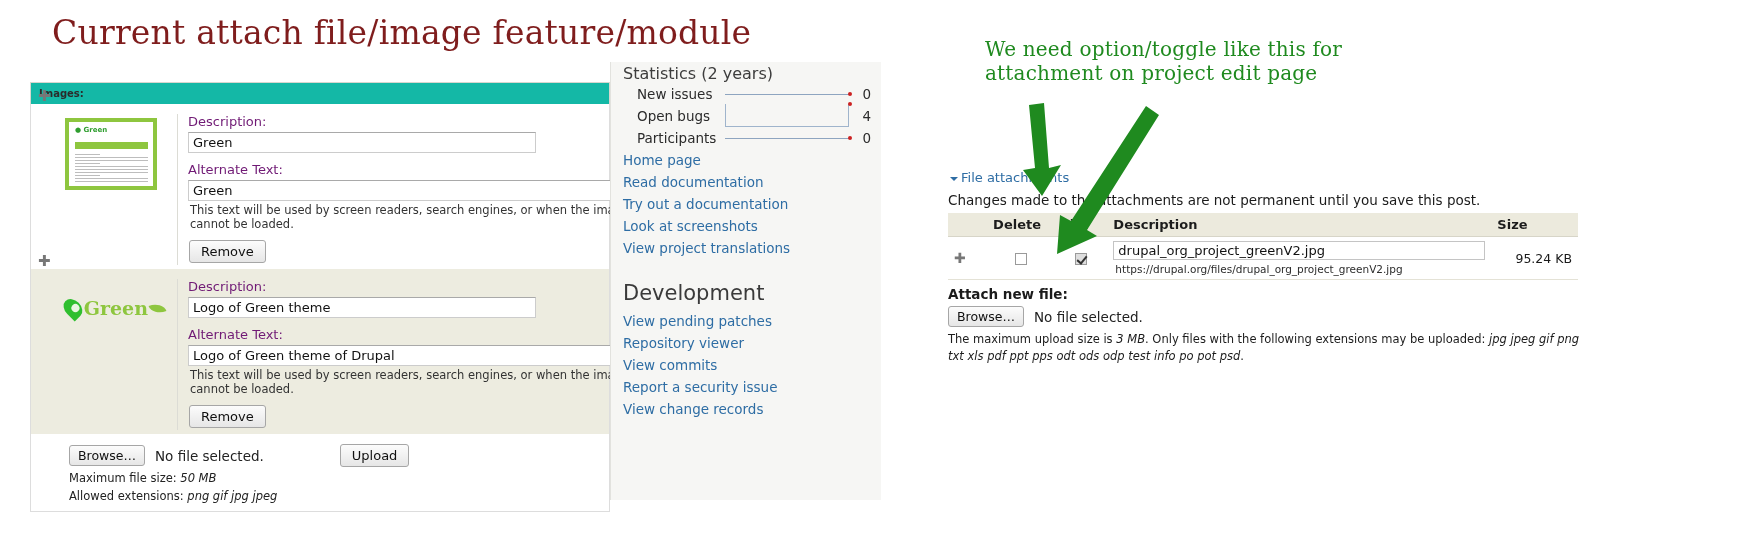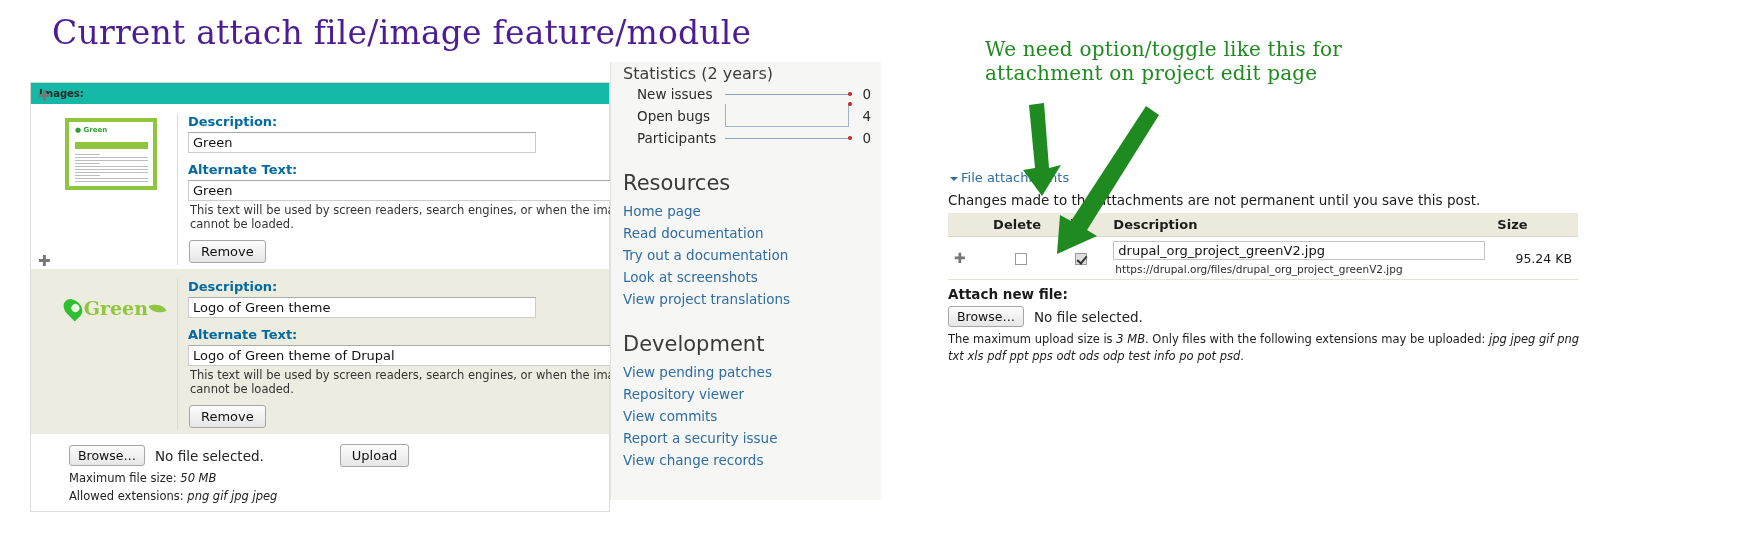--- a/index.html
+++ b/index.html
@@ -9,21 +9,21 @@
     font-family:"DejaVu Sans","Liberation Sans",sans-serif;
     font-size:13px;color:#1a1a1a;
   }
   .abs{position:absolute;}
 
   
   .anno{
     font-family:"DejaVu Serif","Liberation Serif",serif;
     font-weight:400;line-height:1.18;white-space:pre-line;
   }
-  #anno-left{left:52px;top:14px;font-size:33px;color:#4c1d95;letter-spacing:.2px;}
+  #anno-left{left:52px;top:14px;font-size:33px;color:#7f1d1d;letter-spacing:.2px;}
   #anno-right{left:985px;top:38px;font-size:20px;color:#1f8a1f;letter-spacing:.2px;}
 
   
   #left-panel{left:30px;top:82px;width:580px;background:#ffffff;}
   .images-header{
     background:#14b8a6;border:1px solid #d7d7cf;border-bottom:none;
     font-weight:bold;font-size:10px;color:#2b2b2b;
     padding:5px 0 5px 8px;
   }
   .img-row{
@@ -61,21 +61,21 @@
   }
   .leafdrop:after{
     content:"";position:absolute;left:6px;top:8px;width:8px;height:8px;
     border-radius:50%;background:#eaf7e2;
   }
   .leafside{
     width:20px;height:11px;background:#8ec63f;border-radius:0 100% 0 100%;
     display:inline-block;transform:rotate(-20deg);margin-left:2px;
   }
   .fields{flex:1;padding-left:10px;border-left:1px solid #dcdcd5;}
-  .flabel{font-weight:bold;font-size:13px;color:#0369a1;margin:0 0 3px 0;}
+  .flabel{font-weight:normal;font-size:13px;color:#701a75;margin:0 0 3px 0;}
   .ftext{
     display:block;box-sizing:border-box;height:21px;background:#fff;
     border:1px solid #ccc;border-top-color:#a9a9a9;
     font-family:"DejaVu Sans","Liberation Sans",sans-serif;
     font-size:13px;color:#111;padding:1px 4px;outline:none;
   }
   .ftext.w1{width:348px;}
   .ftext.w2{width:452px;}
   .fdesc{font-size:11.5px;color:#333;margin:2px 0 0 2px;}
   .btn{
@@ -259,21 +259,20 @@
 
   <div class="stat-row">
     <span class="stat-name">Participants</span>
     <span class="stat-bar">
       <span class="stat-line"></span>
         <span class="stat-dot"></span>
     </span>
     <span class="stat-val">0</span>
   </div>
 
-  <div class="sec-title">Resources</div>
   <a class="side-link">Home page</a>
   <a class="side-link">Read documentation</a>
   <a class="side-link">Try out a documentation</a>
   <a class="side-link">Look at screenshots</a>
   <a class="side-link">View project translations</a>
 
   <div class="sec-title">Development</div>
   <a class="side-link">View pending patches</a>
   <a class="side-link">Repository viewer</a>
   <a class="side-link">View commits</a>

